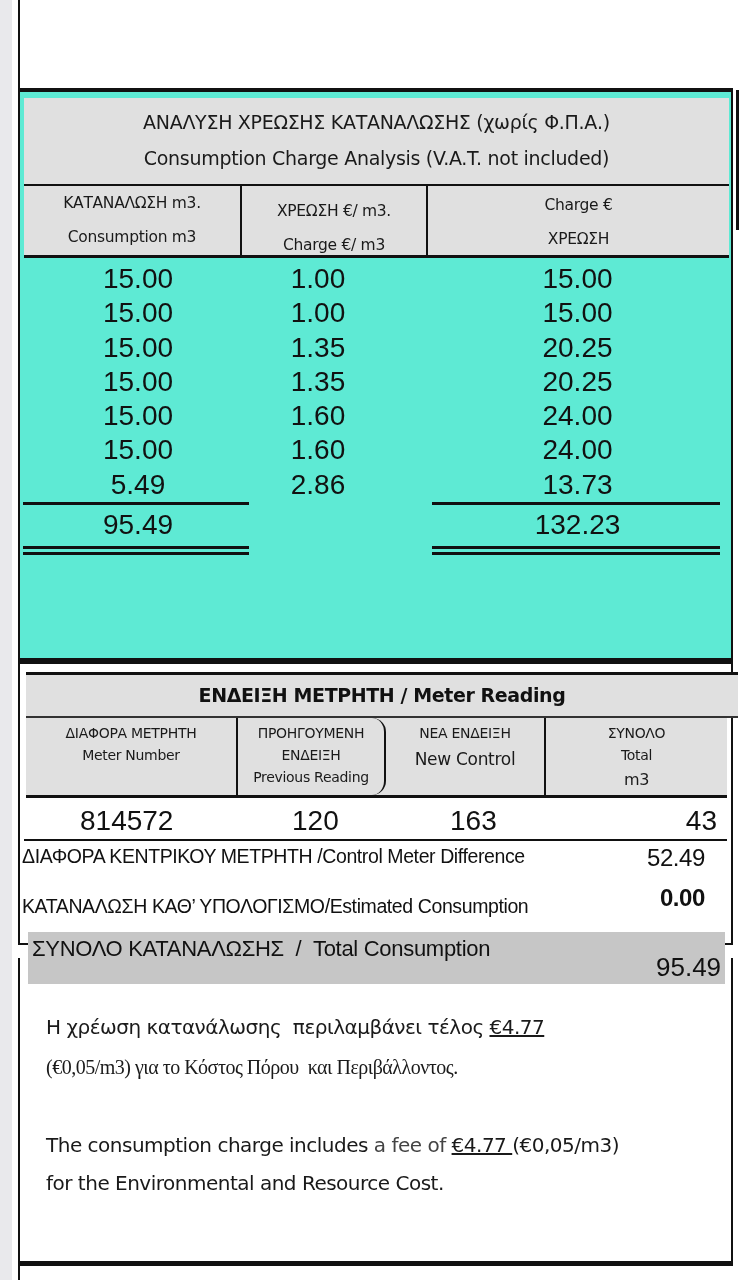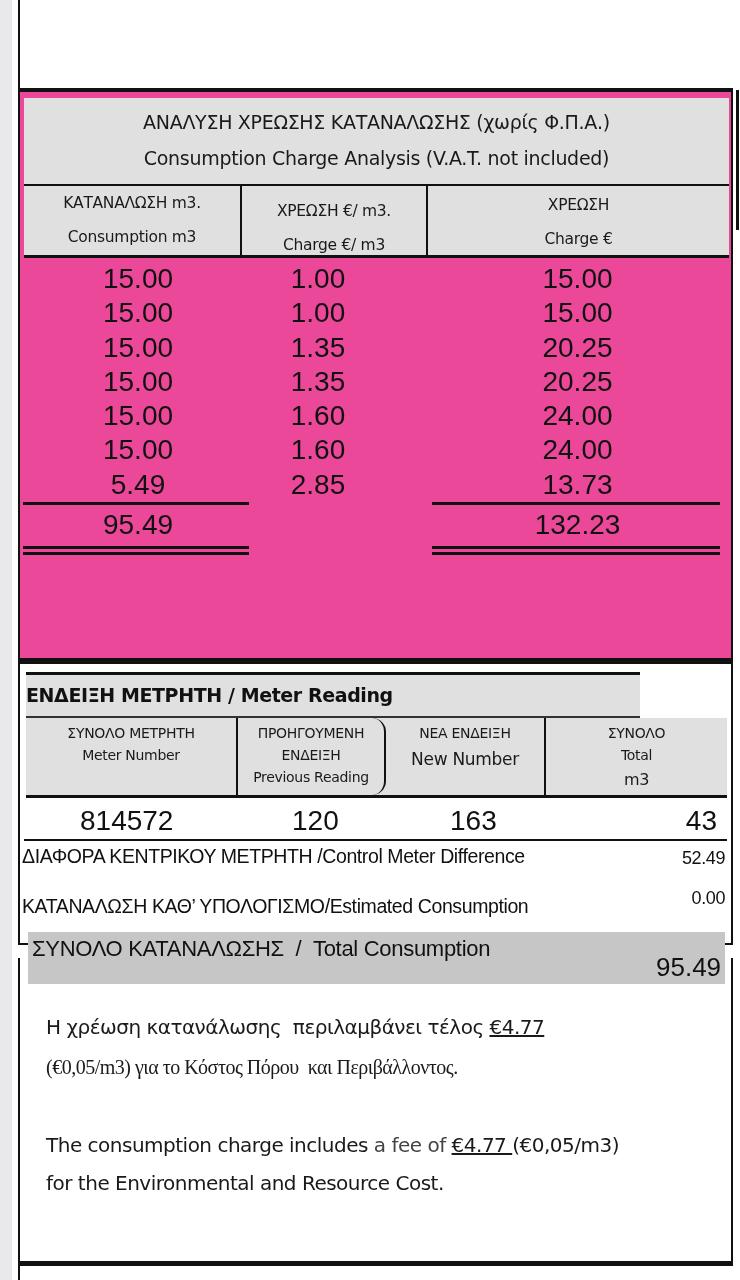--- a/index.html
+++ b/index.html
@@ -5,21 +5,21 @@
   html, body { margin: 0; padding: 0; }
   body {
     width: 740px; height: 1280px; position: relative; overflow: hidden;
     background: #ffffff; font-family: "Liberation Sans", sans-serif; color: #111;
   }
   .left-gutter { position: absolute; left: 0; top: 0; width: 12px; height: 1280px; background: #e9e9ec; }
   .frame-line { position: absolute; background: #111; }
 
   
   .sec1 { position: absolute; left: 18px; top: 88px; width: 715px; height: 572px;
-          border: 2px solid #111; border-top-width: 4px; box-sizing: border-box; background: #ec4899; }
+          border: 2px solid #111; border-top-width: 4px; box-sizing: border-box; background: #5eead4; }
   .sec1-title { position: absolute; left: 4px; top: 6px; width: 705px; height: 88px; background: #e0e0e0;
                 border-bottom: 2px solid #111; text-align: center; font-family: "DejaVu Sans", sans-serif;
                 font-size: 19px; line-height: 36px; padding-top: 6px; box-sizing: border-box; color: #1a1a1a; letter-spacing: -0.3px; }
   .sec1-head { position: absolute; left: 4px; top: 94px; width: 705px; height: 72px; background: #e0e0e0;
                border-bottom: 3px solid #111; box-sizing: border-box; display: flex;
                font-family: "DejaVu Sans", sans-serif; font-size: 15.5px; color: #1a1a1a; letter-spacing: -0.3px; }
   .sec1-head .hc { text-align: center; box-sizing: border-box; line-height: 34px; }
   .sec1-head .hc1 { width: 218px; border-right: 2px solid #111; }
   .sec1-head .hc2 { width: 186px; border-right: 2px solid #111; padding-top: 8px; }
   .sec1-head .hc3 { flex: 1; padding-top: 2px; }
@@ -30,40 +30,40 @@
   .c1 { left: 28px; width: 180px; }
   .c2 { left: 236px; width: 124px; }
   .c3 { left: 420px; width: 275px; }
   .rule { position: absolute; height: 3px; background: #111; }
   .total-row { position: absolute; top: 413px; left: 0; width: 711px; height: 40px; font-size: 28px; line-height: 40px; }
   .total-row span { position: absolute; text-align: center; }
 
   
   .sec2 { position: absolute; left: 18px; top: 660px; width: 715px; height: 285px;
           border: 2px solid #111; border-top-width: 4px; box-sizing: border-box; }
-  .sec2-title { position: absolute; left: 6px; top: 8px; width: 614px; height: 46px; background: #e0e0e0;
+  .sec2-title { position: absolute; left: 6px; top: 8px; width: 712px; height: 46px; background: #e0e0e0;
                 border-top: 3px solid #111; border-bottom: 2px solid #333; box-sizing: border-box;
-                font-family: "DejaVu Sans", sans-serif; font-weight: bold; font-size: 19px; line-height: 40px; letter-spacing: -0.4px; }
+                text-align: center; font-family: "DejaVu Sans", sans-serif; font-weight: bold; font-size: 19px; line-height: 40px; letter-spacing: -0.4px; }
   .sec2-head { position: absolute; left: 6px; top: 54px; width: 701px; height: 80px; background: #e0e0e0;
                border-bottom: 3px solid #111; box-sizing: border-box; display: flex;
                font-family: "DejaVu Sans", sans-serif; font-size: 14px; color: #1a1a1a; letter-spacing: -0.3px; }
   .sec2-head .hc { text-align: center; box-sizing: border-box; padding-top: 4px; line-height: 22px; }
   .sec2-head .m1 { width: 212px; border-right: 2px solid #111; }
   .sec2-head .m2 { width: 148px; border-right: 2px solid #111; border-radius: 14px; }
   .sec2-head .m3 { width: 160px; border-right: 2px solid #111; }
   .sec2-head .m3 .big { font-size: 17px; line-height: 30px; }
   .sec2-head .m4 { flex: 1; }
   .sec2-head .m4 .m3u { font-size: 16px; line-height: 28px; }
   .meter-row { position: absolute; left: 0; top: 134px; width: 711px; height: 40px; font-size: 28px; line-height: 46px; }
   .meter-row span { position: absolute; }
   .meter-rule { position: absolute; left: 4px; top: 175px; width: 703px; height: 2px; background: #111; }
 
   .line-row { position: absolute; left: 4px; width: 703px; font-size: 19.5px; letter-spacing: -0.4px; }
   .line-row .lbl { position: absolute; left: 0; white-space: nowrap; }
-  .line-row .val { position: absolute; right: 0; font-size: 18px; }
+  .line-row .val { position: absolute; right: 20px; font-size: 24px; }
   .total-band { position: absolute; left: 10px; top: 932px; width: 715px; height: 52px; background: #c6c6c6; }
 
   
   .sec3 { position: absolute; left: 18px; top: 958px; width: 715px; height: 308px;
           border-left: 2px solid #111; border-right: 2px solid #111; border-bottom: 5px solid #111; box-sizing: border-box; }
   .note { position: absolute; left: 26px; font-family: "DejaVu Sans", sans-serif; font-size: 20px; color: #1a1a1a; line-height: 38px; letter-spacing: -0.5px; white-space: nowrap; }
   .note u { text-decoration: underline; }
   .note .soft { color: #444; }
 </style>
 </head>
@@ -82,22 +82,22 @@
   <div class="sec1-head">
     <div class="hc hc1">
       <div>ΚΑΤΑΝΑΛΩΣΗ m3.</div>
       <div>Consumption m3</div>
     </div>
     <div class="hc hc2">
       <div>ΧΡΕΩΣΗ €/ m3.</div>
       <div>Charge €/ m3</div>
     </div>
     <div class="hc hc3">
+      <div>Charge €</div>
       <div>ΧΡΕΩΣΗ</div>
-      <div>Charge €</div>
     </div>
   </div>
 
   <div class="rows">
     <div class="row">
         <span class="c1">15.00</span>
         <span class="c2">1.00</span>
         <span class="c3">15.00</span>
       </div>
     <div class="row">
@@ -120,21 +120,21 @@
         <span class="c2">1.60</span>
         <span class="c3">24.00</span>
       </div>
     <div class="row">
         <span class="c1">15.00</span>
         <span class="c2">1.60</span>
         <span class="c3">24.00</span>
       </div>
     <div class="row">
         <span class="c1">5.49</span>
-        <span class="c2">2.85</span>
+        <span class="c2">2.86</span>
         <span class="c3">13.73</span>
       </div>
   </div>
 
   <div class="rule" style="left:3px;top:410px;width:226px;"></div>
   <div class="rule" style="left:412px;top:410px;width:288px;"></div>
 
   <div class="total-row">
     <span class="c1">95.49</span>
     <span class="c3">132.23</span>
@@ -143,31 +143,31 @@
   <div class="rule" style="left:3px;top:454px;width:226px;"></div>
   <div class="rule" style="left:3px;top:460px;width:226px;"></div>
   <div class="rule" style="left:412px;top:454px;width:288px;"></div>
   <div class="rule" style="left:412px;top:460px;width:288px;"></div>
 </div>
 
 <div class="sec2">
   <div class="sec2-title">ΕΝΔΕΙΞΗ ΜΕΤΡΗΤΗ / Meter Reading</div>
   <div class="sec2-head">
     <div class="hc m1">
-      <div>ΣΥΝΟΛΟ ΜΕΤΡΗΤΗ</div>
+      <div>ΔΙΑΦΟΡΑ ΜΕΤΡΗΤΗ</div>
       <div>Meter Number</div>
     </div>
     <div class="hc m2">
       <div>ΠΡΟΗΓΟΥΜΕΝΗ</div>
       <div>ΕΝΔΕΙΞΗ</div>
       <div>Previous Reading</div>
     </div>
     <div class="hc m3">
       <div>ΝΕΑ ΕΝΔΕΙΞΗ</div>
-      <div class="big">New Number</div>
+      <div class="big">New Control</div>
     </div>
     <div class="hc m4">
       <div>ΣΥΝΟΛΟ</div>
       <div>Total</div>
       <div class="m3u">m3</div>
     </div>
   </div>
   <div class="meter-row">
     <span style="left:60px;">814572</span>
     <span style="left:272px;">120</span>
@@ -176,21 +176,21 @@
   </div>
   <div class="meter-rule"></div>
 </div>
 
 <div class="line-row" style="top:842px;left:22px;height:32px;line-height:28px;">
   <span class="lbl">ΔΙΑΦΟΡΑ ΚΕΝΤΡΙΚΟΥ ΜΕΤΡΗΤΗ /Control Meter Difference</span>
   <span class="val" style="top:2px;">52.49</span>
 </div>
 <div class="line-row" style="top:888px;left:22px;height:34px;line-height:36px;">
   <span class="lbl">ΚΑΤΑΝΑΛΩΣΗ ΚΑΘ’ ΥΠΟΛΟΓΙΣΜΟ/Estimated Consumption</span>
-  <span class="val" style="top:-8px;">0.00</span>
+  <span class="val" style="top:-8px;font-weight:bold;">0.00</span>
 </div>
 
 <div class="total-band" style="left:28px;width:697px;">
   <span style="position:absolute;left:4px;top:4px;font-size:22px;letter-spacing:-0.3px;white-space:pre;">ΣΥΝΟΛΟ ΚΑΤΑΝΑΛΩΣΗΣ  /  Total Consumption</span>
   <span style="position:absolute;left:628px;top:20px;font-size:26px;white-space:nowrap;">95.49</span>
 </div>
 
 <div class="sec3">
   <div class="note" style="top:50px;">
     <span style="white-space:pre;">Η χρέωση κατανάλωσης  περιλαμβάνει τέλος </span><u>€4.77</u>

